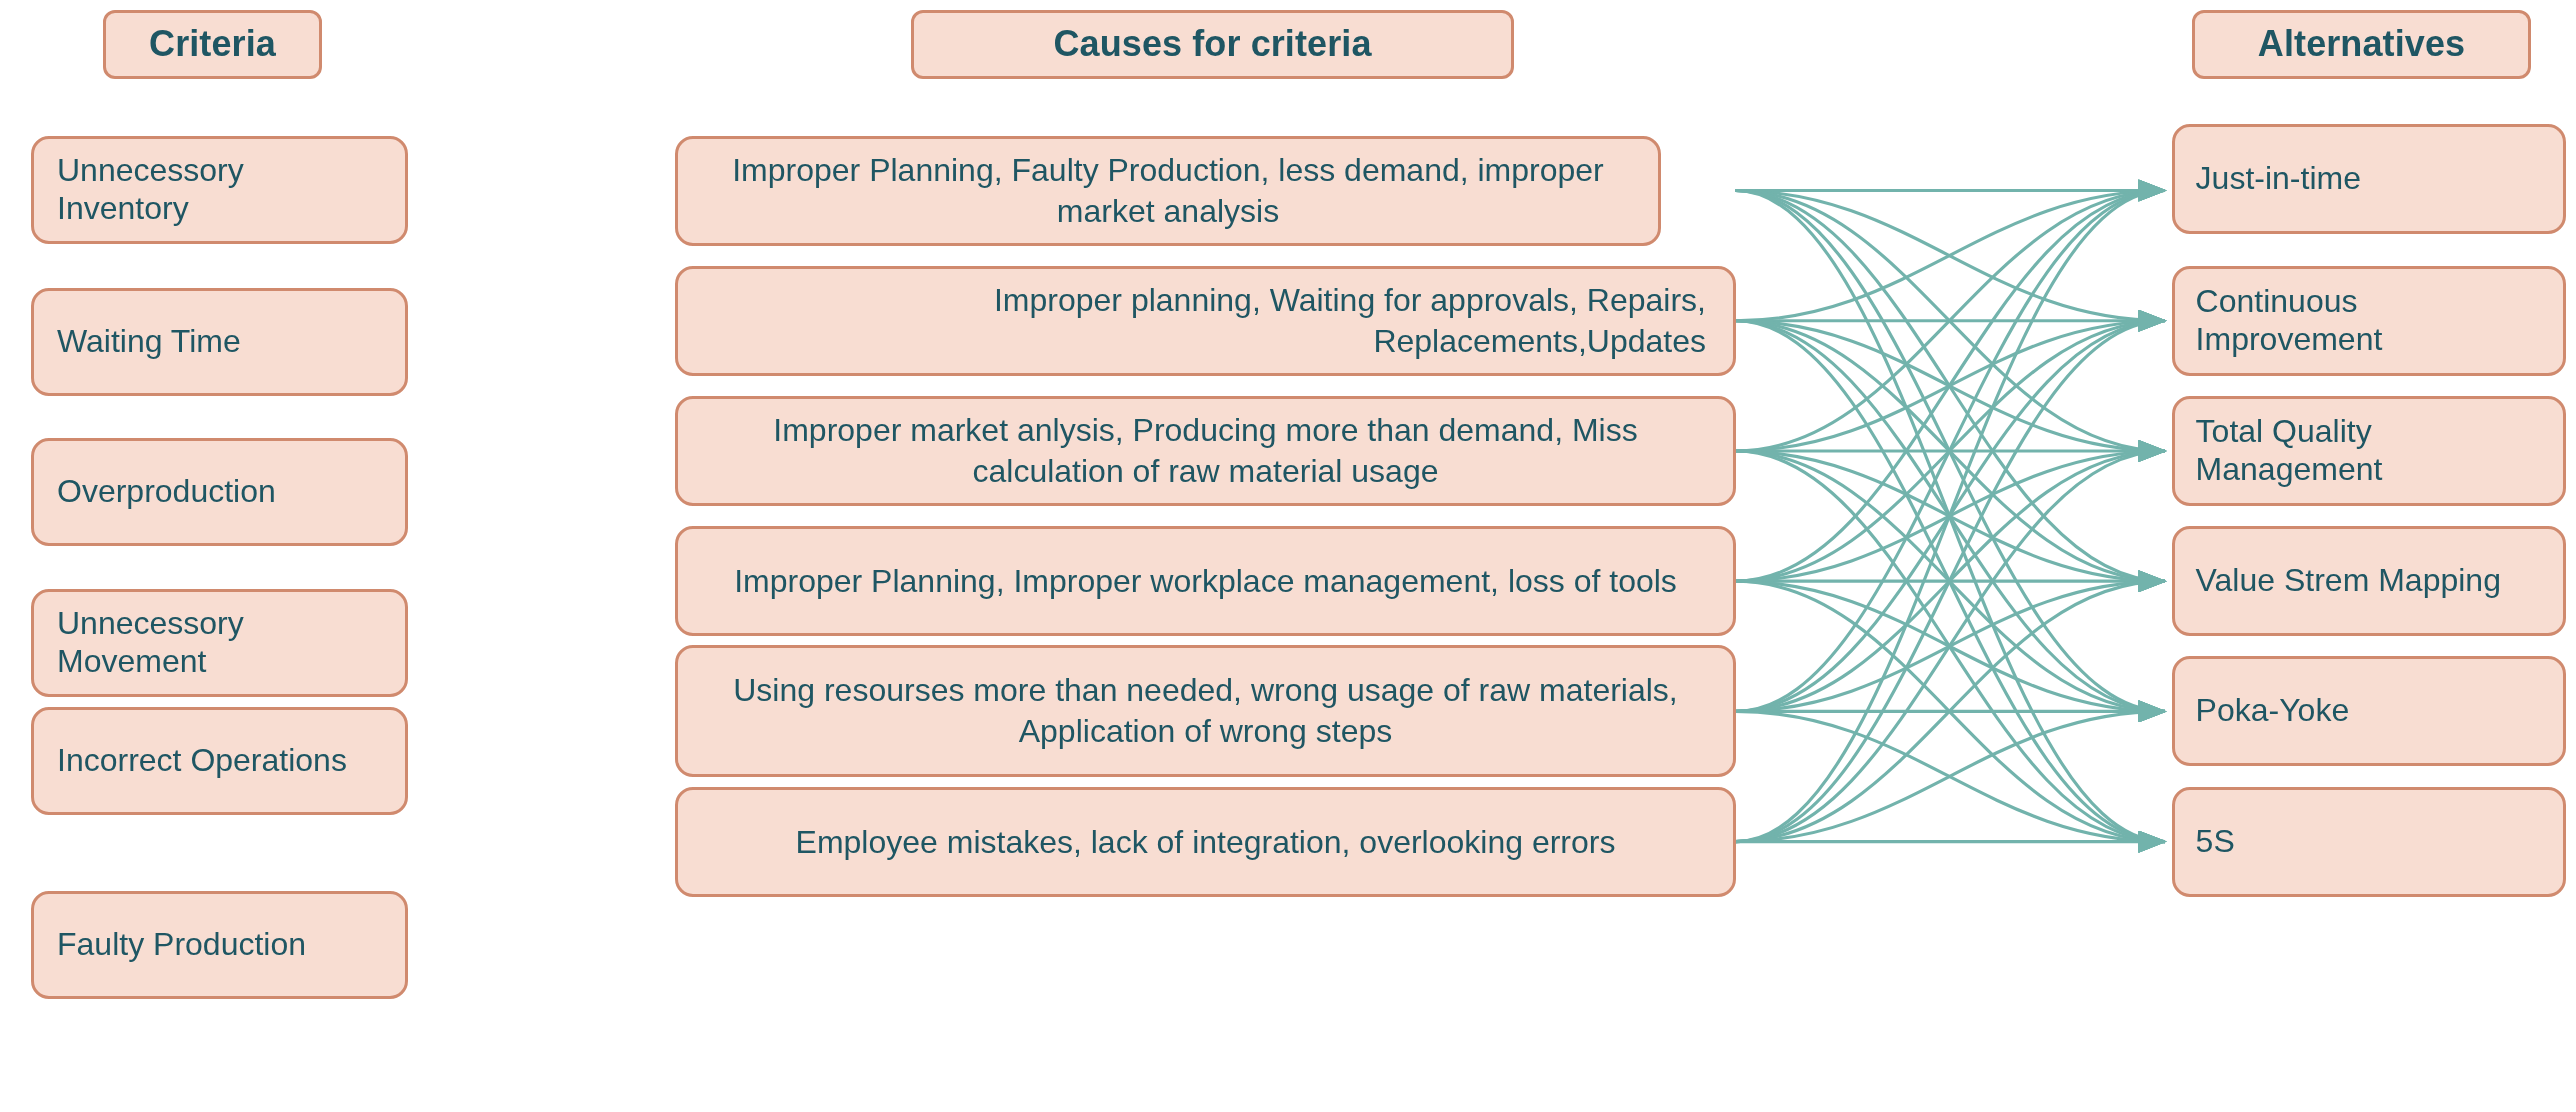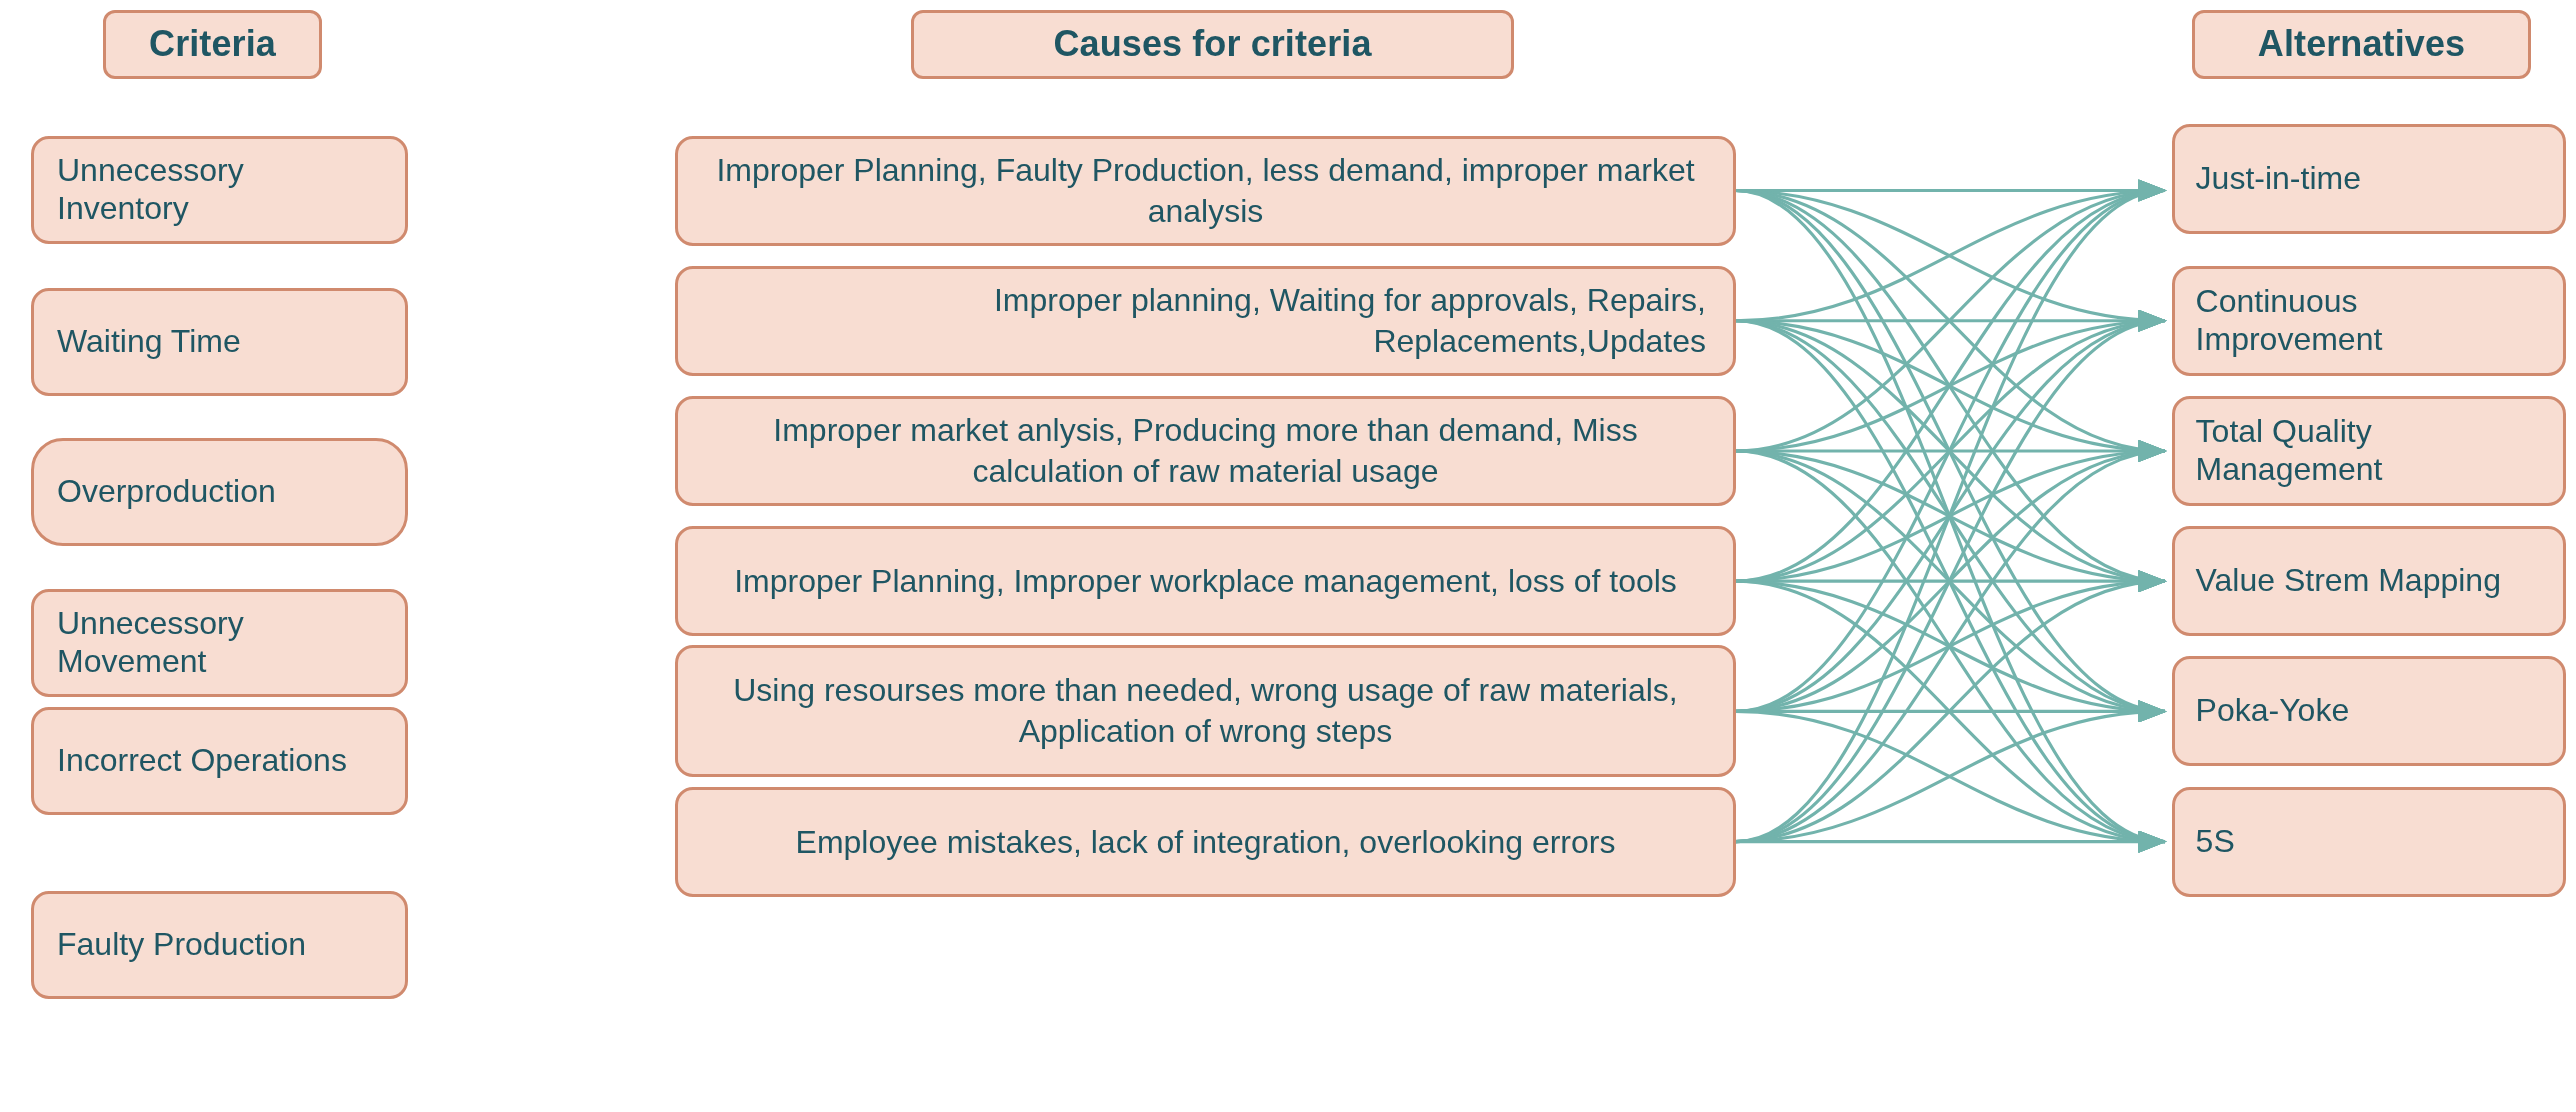--- a/index.html
+++ b/index.html
@@ -121,41 +121,41 @@
   </div>
 
   <div class="node crit" style="left:31px;top:136px;width:377px;height:108px;">
     <span class="txt">Unnecessory Inventory</span>
   </div>
 
   <div class="node crit" style="left:31px;top:288px;width:377px;height:108px;">
     <span class="txt">Waiting Time</span>
   </div>
 
-  <div class="node crit" style="left:31px;top:438px;width:377px;height:108px;border-radius:32px;">
+  <div class="node crit" style="left:31px;top:438px;width:377px;height:108px;">
     <span class="txt">Overproduction</span>
   </div>
 
   <div class="node crit" style="left:31px;top:589px;width:377px;height:108px;">
     <span class="txt">Unnecessory Movement</span>
   </div>
 
   <div class="node crit" style="left:31px;top:707px;width:377px;height:108px;">
     <span class="txt">Incorrect Operations</span>
   </div>
 
   <div class="node crit" style="left:31px;top:891px;width:377px;height:108px;">
     <span class="txt">Faulty Production</span>
   </div>
 
   <div class="node hdr" style="left:911px;top:9.6px;width:603px;height:69px;">
     <span class="txt">Causes for criteria</span>
   </div>
 
-  <div class="node cause" style="left:675px;top:136px;width:1061px;height:110px;align-items:center;">
+  <div class="node cause" style="left:675px;top:136px;width:986px;height:110px;align-items:center;">
     <span class="txt">Improper Planning, Faulty Production, less demand, improper market analysis</span>
   </div>
 
   <div class="node cause" style="left:675px;top:266px;width:1061px;height:110px;text-align:right;">
     <span class="txt">Improper planning, Waiting for approvals, Repairs, Replacements,Updates</span>
   </div>
 
   <div class="node cause" style="left:675px;top:396px;width:1061px;height:110px;">
     <span class="txt">Improper market anlysis, Producing more than demand, Miss calculation of raw material usage</span>
   </div>

